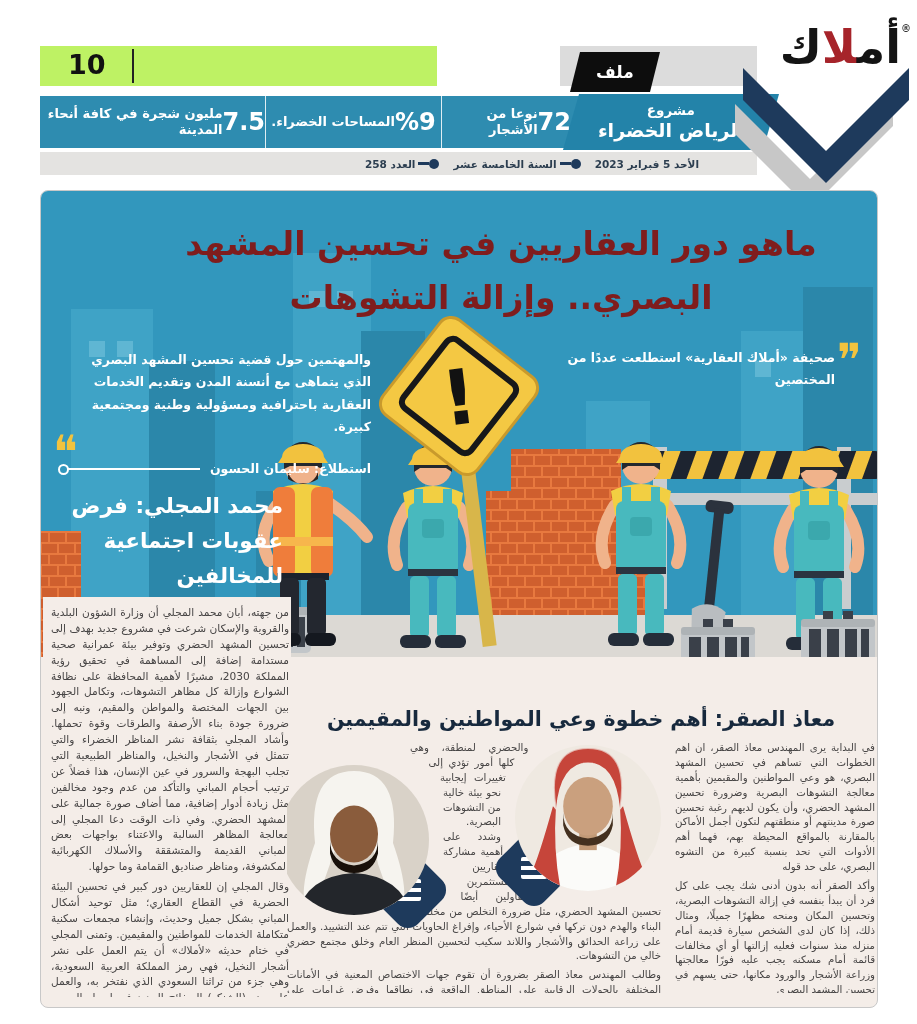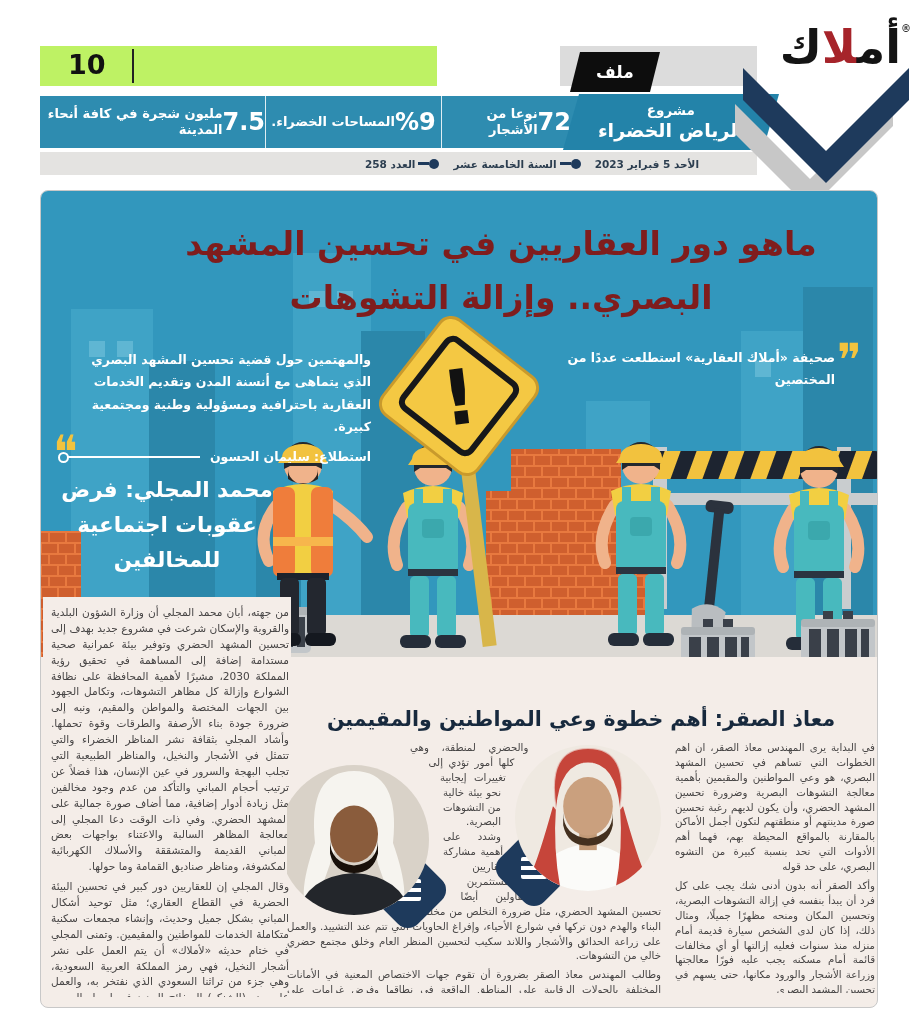--- a/index.html
+++ b/index.html
@@ -47,28 +47,28 @@
 .illu{position:absolute;left:0;top:0}
 
 .main-headline{position:absolute;left:140px;top:26px;width:640px;text-align:center;
   color:#7f1d1d;font-size:33px;font-weight:bold;line-height:1.65;z-index:3}
 .quote-close{position:absolute;left:796px;top:146px;color:#f2c33e;font-size:46px;z-index:3;line-height:1}
 .quote-open{position:absolute;left:12px;top:238px;color:#f2c33e;font-size:46px;z-index:3;line-height:1}
 .intro-right{position:absolute;left:498px;top:156px;width:296px;z-index:3;color:#fff;
   font-size:12.5px;font-weight:bold;line-height:1.78;text-align:right}
 .intro-left{position:absolute;left:30px;top:158px;width:300px;z-index:3;color:#fff;
   font-size:12.5px;font-weight:bold;line-height:1.78;text-align:right}
-.byline-row{display:flex;align-items:center;justify-content:flex-start;gap:10px;margin-top:8px}
+.byline-row{display:flex;align-items:center;justify-content:flex-start;gap:10px;margin-top:20px}
 .byline-label{font-size:12.5px;font-weight:bold;color:#fff;white-space:nowrap}
 .byline-rule{position:relative;width:132px;height:2px;background:#fff;flex:none}
 .byline-rule::after{content:"";position:absolute;left:-10px;top:-4px;width:7px;height:7px;border:2px solid #fff;border-radius:50%}
 
 .a1-panel{position:absolute;left:2px;top:406px;width:248px;height:62px;background:#f4ede8;z-index:4}
-.a1-headline{position:absolute;left:10px;top:282px;width:232px;z-index:5;color:#fff;
-  font-size:21.5px;font-weight:bold;text-align:center;line-height:1.62}
+.a1-headline{position:absolute;left:10px;top:298px;width:232px;z-index:5;color:#fff;
+  font-size:21.5px;font-weight:bold;line-height:1.62}
 .a1-body{position:absolute;left:10px;top:414px;width:238px;height:392px;overflow:hidden;z-index:5;
   color:#474545;font-size:10.6px;line-height:1.5;text-align:justify}
 .a1-body p{margin-bottom:4px}
 
 .a2{position:absolute;left:246px;top:516px;width:588px;z-index:5}
 .a2 h2{font-size:20.5px;font-weight:bold;color:#17293d;text-align:center;margin-bottom:10px}
 .a2-cols{display:flex;gap:14px;height:252px;overflow:hidden}
 .col-first{width:200px;flex:none;overflow:hidden;color:#474545;font-size:10.2px;line-height:1.46;text-align:justify}
 .col-first p{margin-bottom:4px}
 .col-wide{flex:1;overflow:hidden;color:#474545;font-size:10.2px;line-height:1.46;text-align:justify}

